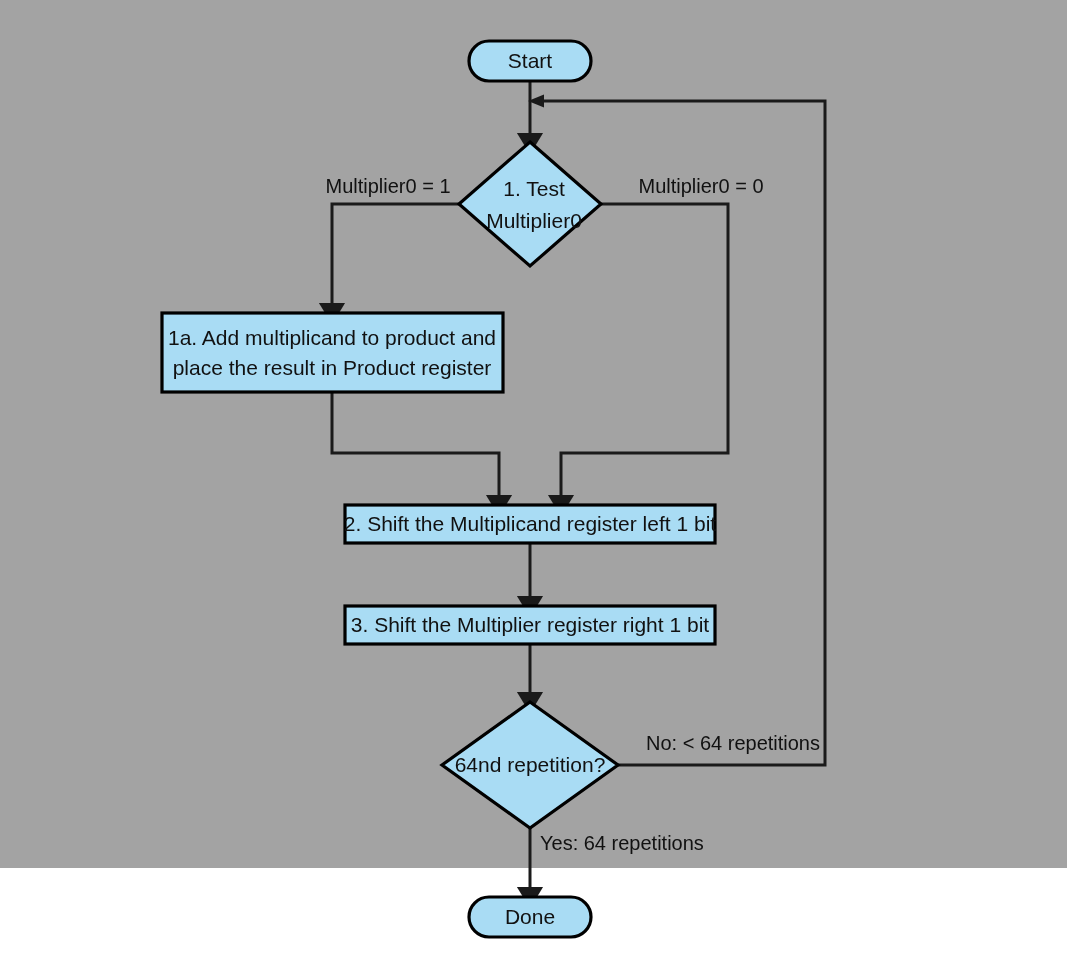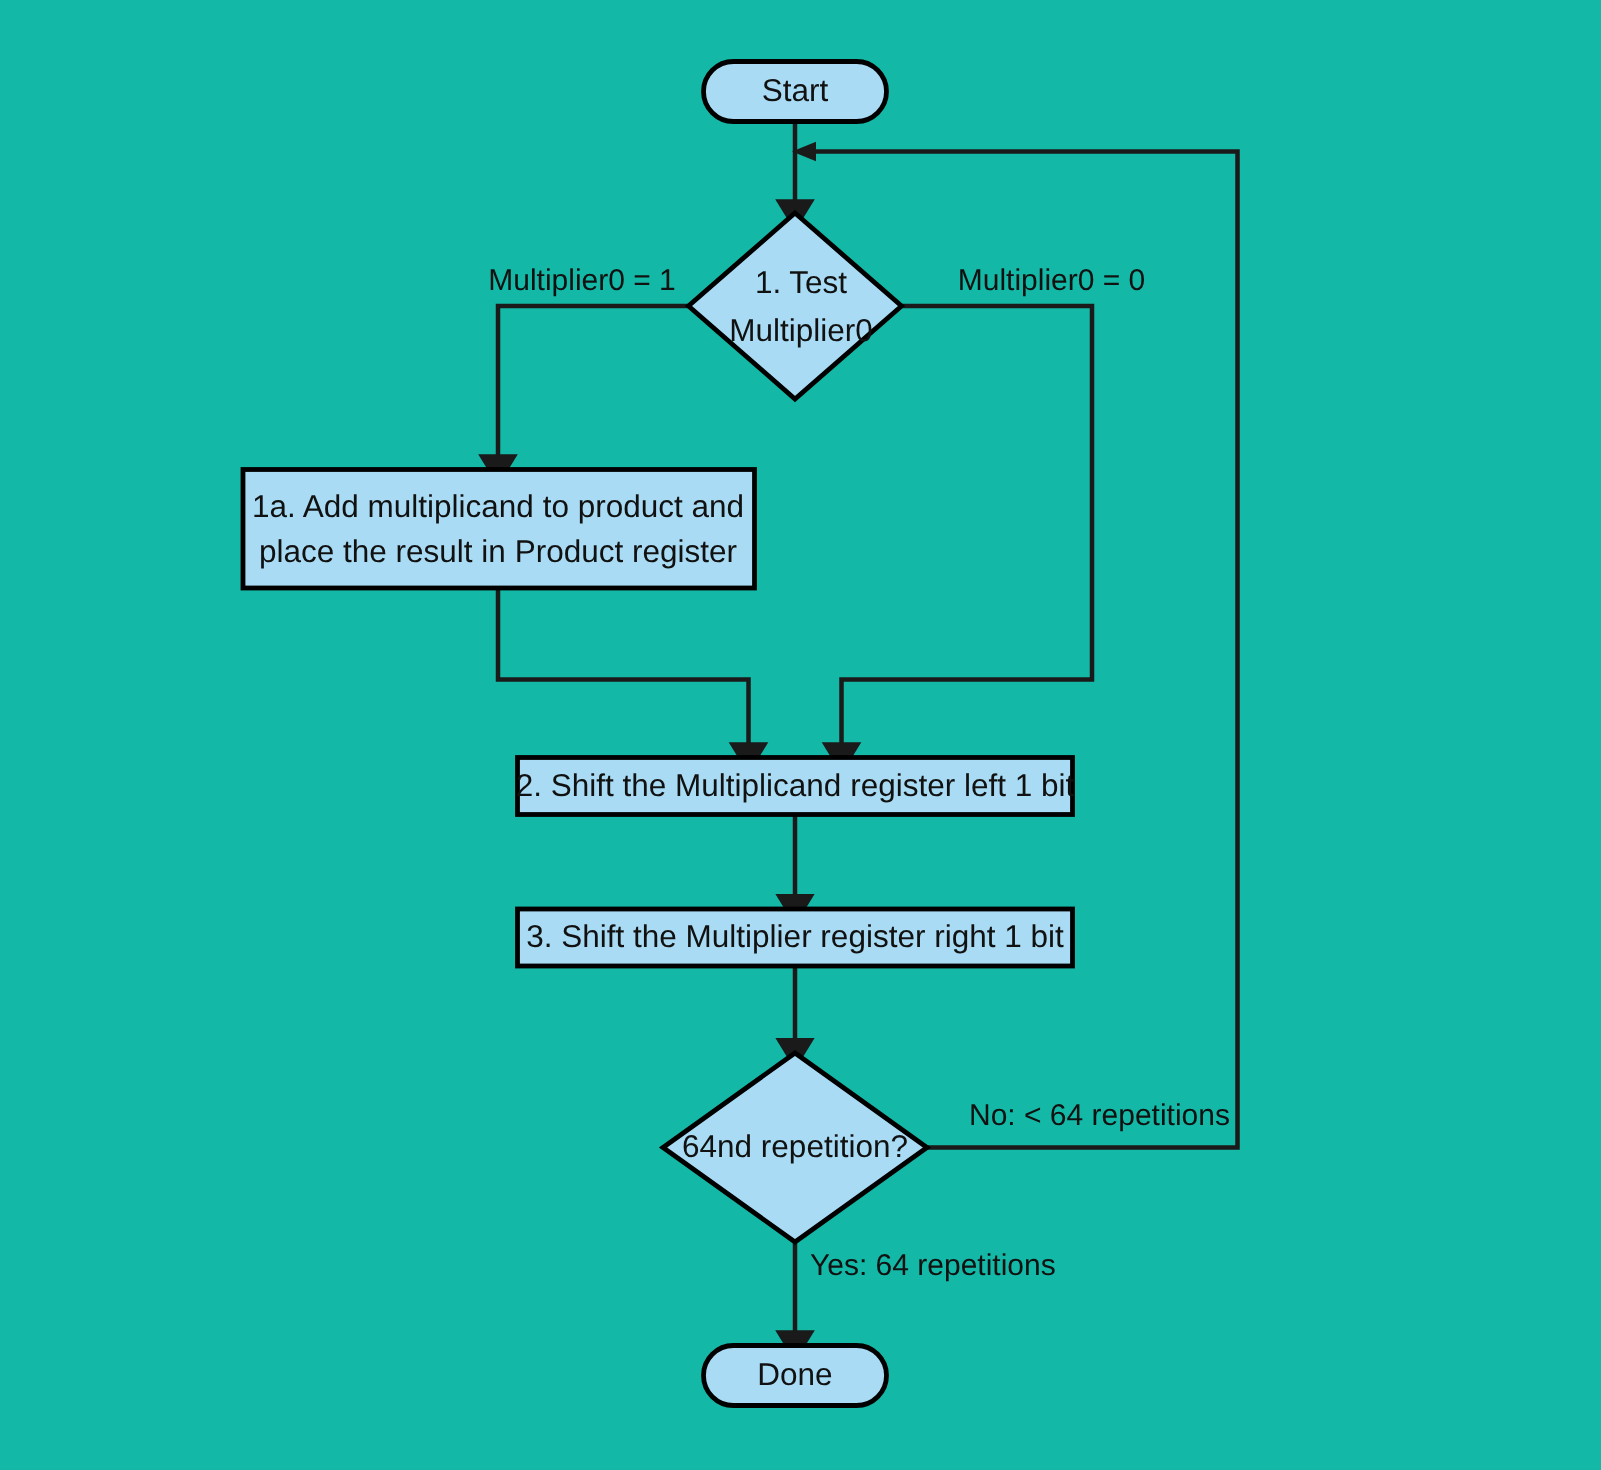--- a/index.html
+++ b/index.html
@@ -9,22 +9,22 @@
   }
   body {
     width: 1067px;
     height: 980px;
     font-family: "Liberation Sans", sans-serif;
     overflow: hidden;
   }
   #flowchart-root {
     position: relative;
     width: 1067px;
-    height: 980px;
-    background: #14b8a6;
+    height: 868px;
+    background: #a3a3a3;
   }
   svg.chart {
     display: block;
     width: 1067px;
     height: 980px;
   }
   .node-shape {
     stroke: #000000;
     stroke-width: 3.2;
     stroke-linejoin: miter;

